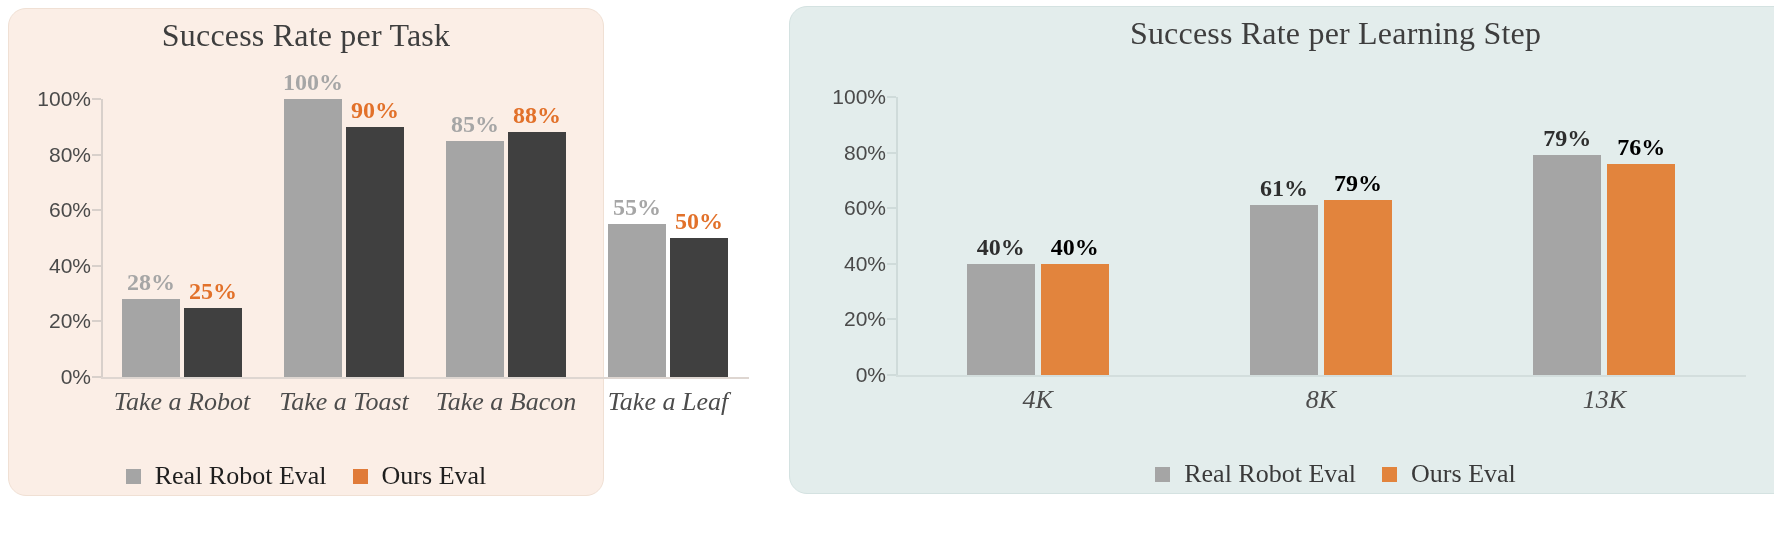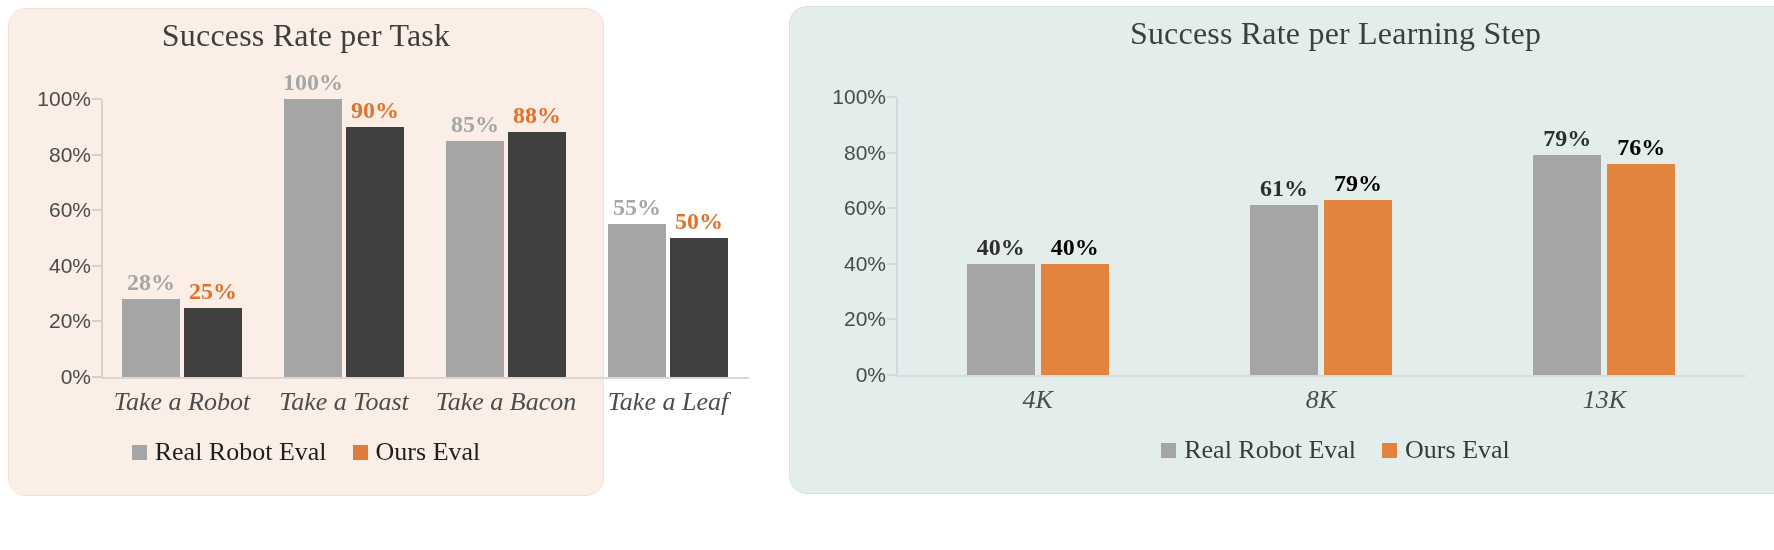--- a/index.html
+++ b/index.html
@@ -144,21 +144,21 @@
   
   .legend{
     position:absolute;left:0;right:0;
     display:flex;
     align-items:center;
     justify-content:center;
     gap:26px;
   }
   .panel.left .legend{top:428px;}
   .panel.right .legend{top:428px;}
-  .legend-item{display:flex;align-items:center;gap:8px;}
+  .legend-item{display:flex;align-items:center;gap:14px;margin-top:24px;}
   .swatch{width:15px;height:15px;display:inline-block;}
   .legend-label{
     font-family:"Liberation Serif", serif;
     font-size:26px;
     color:#1e1e1e;
     white-space:nowrap;
   }
   .panel.right .legend-label{color:#3a3a3a;}
 </style>
 </head>

